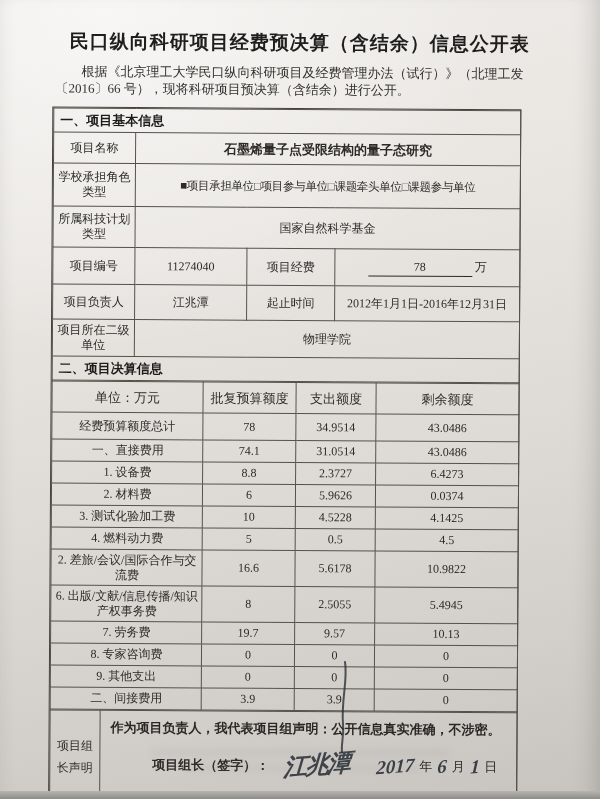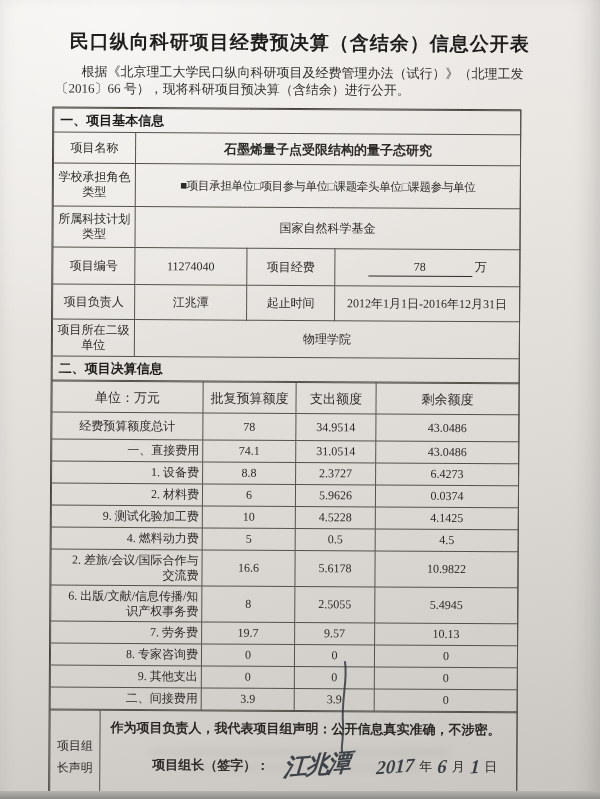--- a/index.html
+++ b/index.html
@@ -48,21 +48,21 @@
     padding:2px 3px;color:#2d2b28;
     overflow:hidden;
   }
   tr.sec-head td{
     font-family:"Liberation Sans","DejaVu Sans",sans-serif;
     font-weight:bold;font-size:13px;color:#1d1c1a;
     text-align:left;padding:3px 6px;height:17px;
   }
   .lab{font-size:12px;margin-left:40px;}
   .val-strong{font-weight:bold;font-size:13px;}
-  td.left{text-align:right;padding-left:16px;}
+  td.left{text-align:center;padding-left:4px;}
   .h-name td{height:26px;}
   .h-role td{height:38px;}
   .h-plan td{height:36px;}
   .h-no td{height:32px;}
   .h-lead td{height:30px;}
   .h-unit2 td{height:32px;}
   .role-line{font-size:11.5px;letter-spacing:-.3px;white-space:nowrap;}
   .settle tr.head td{height:26px;font-size:13px;}
   .settle tr.total td{height:22px;margin-top:12px;}
   .settle td{height:17px;}
@@ -187,21 +187,21 @@
           <td class="num">2.3727</td>
           <td class="num">6.4273</td>
         </tr>
         <tr>
           <td class="left">2. 材料费</td>
           <td class="num">6</td>
           <td class="num">5.9626</td>
           <td class="num">0.0374</td>
         </tr>
         <tr>
-          <td class="left">9. 测试化验加工费</td>
+          <td class="left">3. 测试化验加工费</td>
           <td class="num">10</td>
           <td class="num">4.5228</td>
           <td class="num">4.1425</td>
         </tr>
         <tr>
           <td class="left">4. 燃料动力费</td>
           <td class="num">5</td>
           <td class="num">0.5</td>
           <td class="num">4.5</td>
         </tr>

